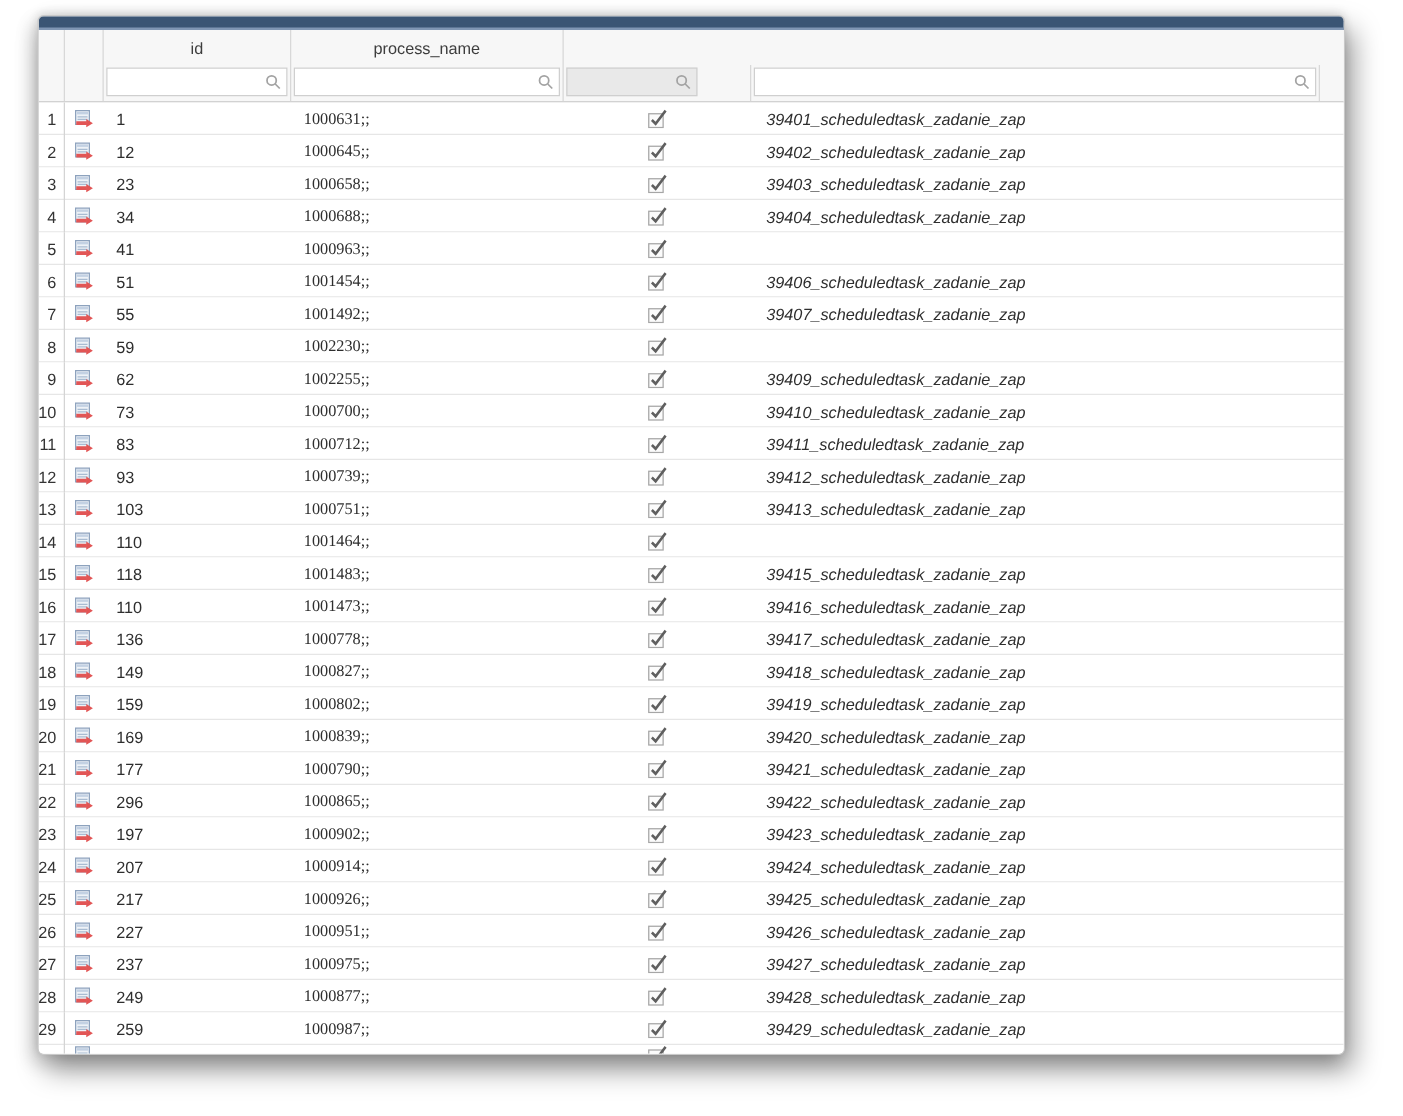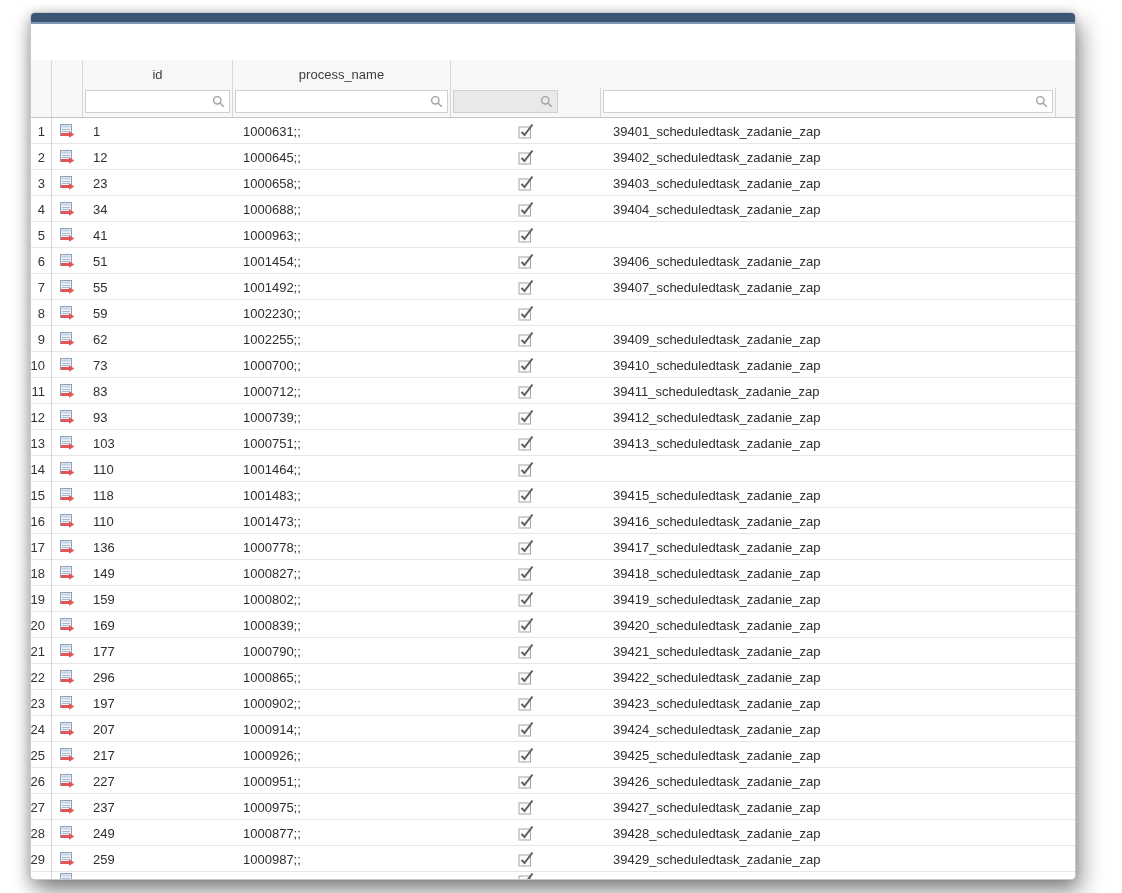--- a/index.html
+++ b/index.html
@@ -24,21 +24,21 @@
     background: #3b5574;
     border-bottom: 2px solid #8096b3;
   }
 
   .grid-row {
     display: grid;
     grid-template-columns: 21px 31px 150px 218px 150px 455px 1fr;
   }
 
   
-  .hdr { background: #f7f7f7; margin-top: 36px; }
+  .hdr { background: #f7f7f7; }
   .hdr-cell {
     height: 28px;
     border-right: 1px solid #d8d8d8;
     display: flex; align-items: center; justify-content: center;
     font-size: 13px; color: #3d3d3d;
   }
   .hdr-cell.gutter { border-right: none; }
 
   
   .flt { background: #f7f7f7; border-bottom: 1px solid #c6c6c6; }
@@ -79,23 +79,23 @@
   .cell { font-size: 13px; color: #2e2e2e; white-space: nowrap; overflow: hidden; }
   .cell.rownum {
     height: 26px;
     display: flex; align-items: center; justify-content: flex-end;
     padding-right: 6px;
     border-right: 1px solid #d4d4d4;
     color: #333;
   }
   .cell.iconc { display: flex; align-items: center; justify-content: center; }
   .cell.idc   { padding-left: 10px; }
-  .cell.keyc  { padding-left: 10px; }
+  .cell.keyc  { padding-left: 10px; font-family: Liberation Serif, serif; }
   .cell.chkc  { display: flex; align-items: center; justify-content: center; }
-  .cell.procc { padding-left: 12px; }
+  .cell.procc { padding-left: 12px; font-style: italic; }
   .body-row.partial .cell.rownum { border-right: 1px solid #d4d4d4; }
   svg { display: block; }
 </style>
 </head>
 <body>
 
 <div class="card">
   <div class="topbar"></div>
 
   <div class="grid-row hdr">

